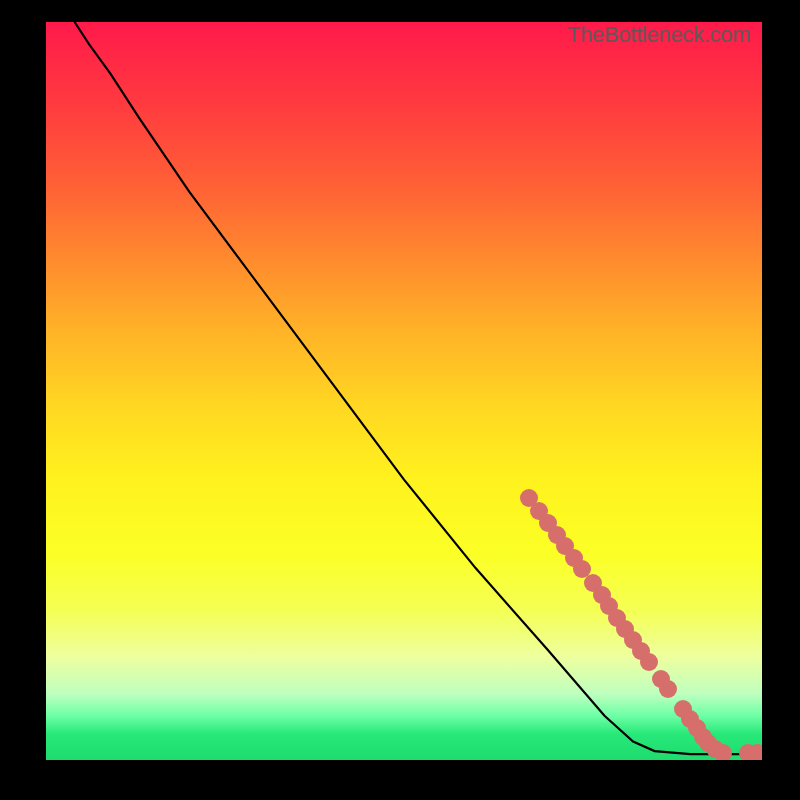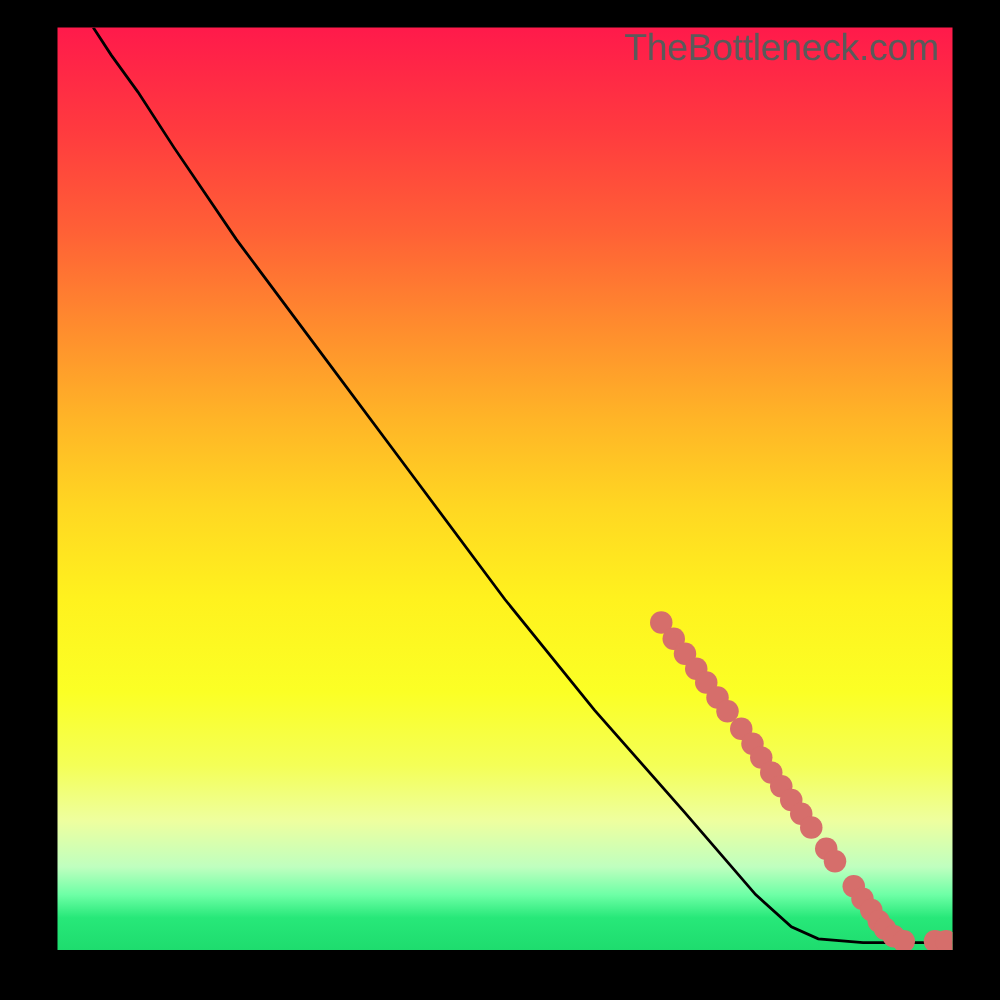--- a/index.html
+++ b/index.html
@@ -37,21 +37,21 @@
       #eeff9f 86%,
       #bfffbf 91%,
       #6effa6 94%,
       #27e879 96.5%,
       #1edc6e 100%);
   }
   .watermark {
     position: absolute;
     top: 0px;
     right: 11px;
-    font-size: 30px;
+    font-size: 22px;
     font-weight: 500;
     color: #5a5a5a;
     letter-spacing: -0.3px;
     z-index: 3;
   }
   svg.curve {
     position: absolute;
     left: 0;
     top: 0;
     width: 716px;

